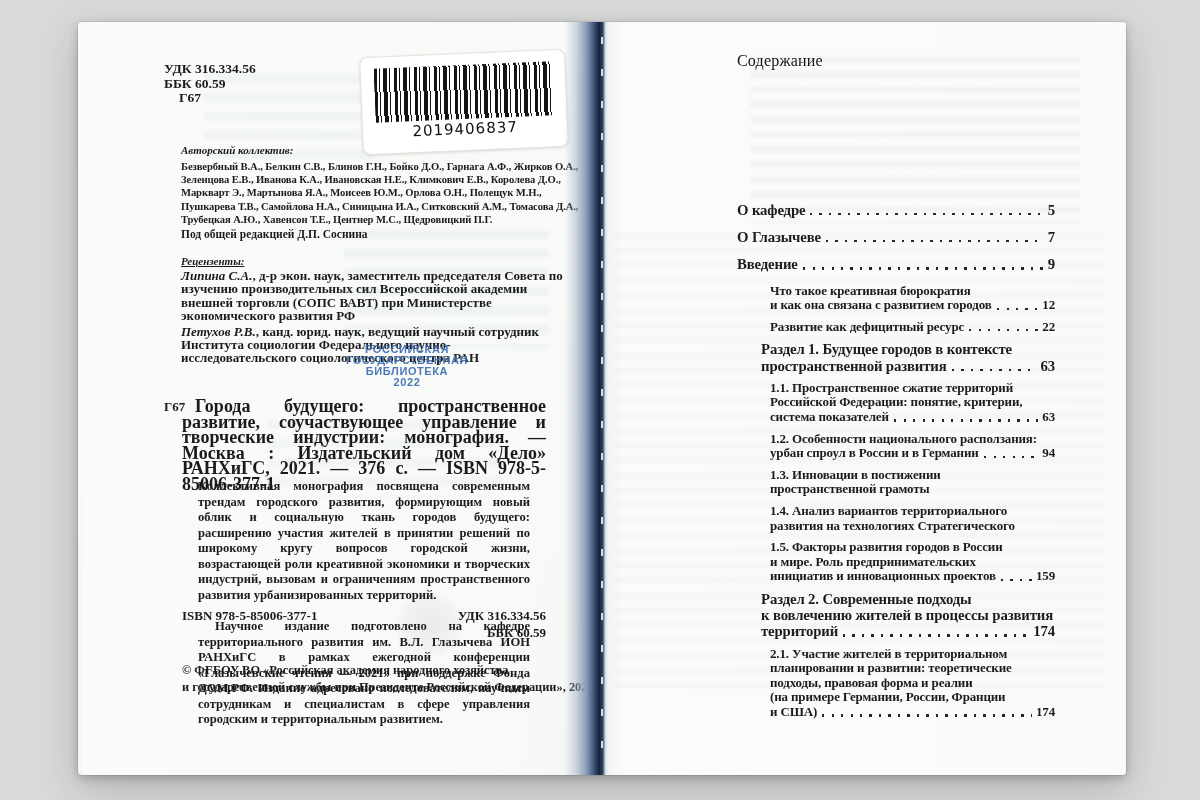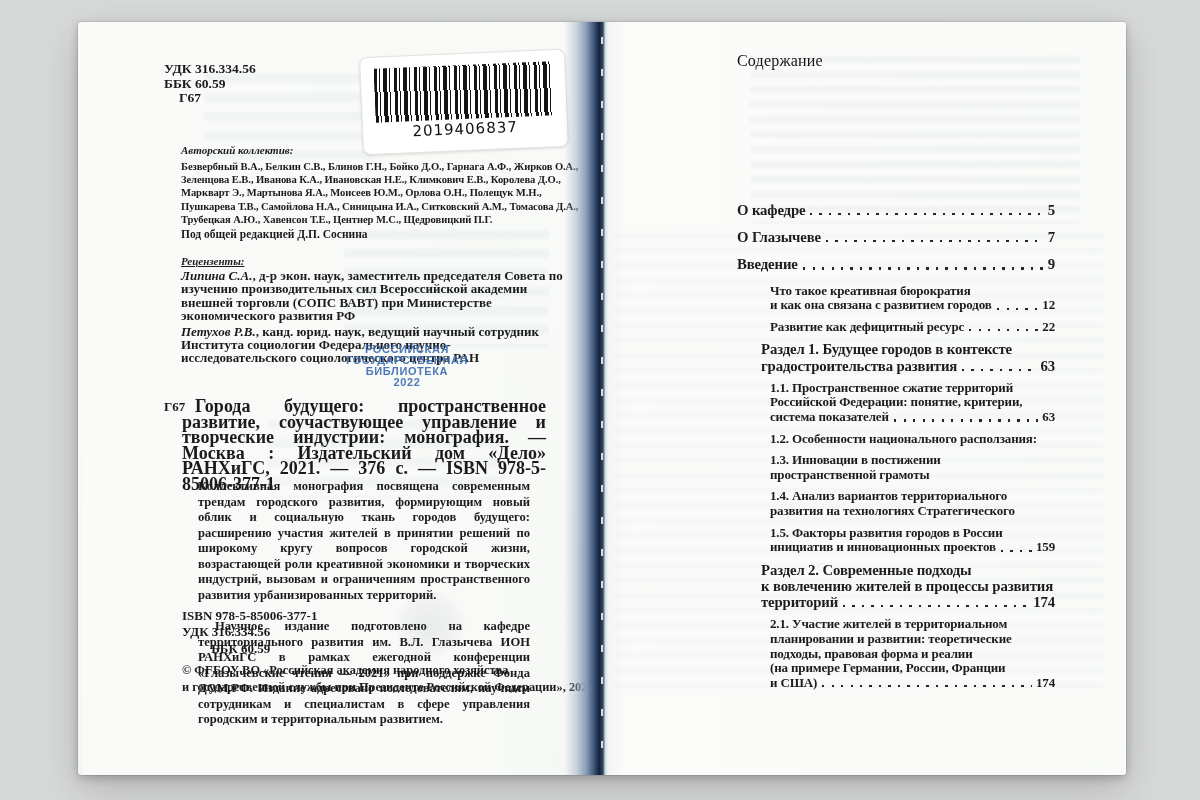--- a/index.html
+++ b/index.html
@@ -53,21 +53,21 @@
 
   .record{position:absolute;left:82px;top:377px;width:382px;}
   .record .rlabel{position:absolute;left:0;top:0;font-weight:bold;font-size:13px;}
   .record p{margin:0 0 0 18px;width:364px;text-align:justify;font-size:18px;line-height:15.6px;font-weight:600;text-indent:13px;}
 
   .annot{position:absolute;left:100px;top:441px;width:364px;text-align:justify;
     font-size:12.6px;line-height:15.5px;font-weight:600;}
   .annot p{margin:16px;}
   .annot p.ind{text-indent:17px;}
 
-  .isbn-row{position:absolute;left:100px;top:586px;width:364px;display:flex;justify-content:space-between;align-items:flex-start;flex-direction:column;}
+  .isbn-row{position:absolute;left:100px;top:586px;width:364px;display:flex;justify-content:space-between;align-items:flex-start;}
   .isbn-row .isbn{font-weight:bold;font-size:13px;}
   .isbn-row .udk-f{text-align:right;font-weight:bold;font-size:13px;line-height:16.5px;}
 
   .copy{position:absolute;left:100px;top:640px;font-size:12.4px;line-height:16.5px;font-weight:600;}
 
   .lion{position:absolute;left:282px;top:556px;width:120px;height:104px;opacity:.1;filter:blur(1px);
     background:radial-gradient(ellipse 42% 46% at 55% 45%, #5c6a77 0%, rgba(92,106,119,.45) 55%, rgba(92,106,119,0) 72%);}
 
   
   .toc-h{position:absolute;left:137px;top:30px;margin:0;font-size:16px;font-weight:500;letter-spacing:.2px;color:#141414;}
@@ -181,47 +181,53 @@
           <div class="toc-entry lvl1">
             <div class="tl last">
               <span class="tx">Развитие как дефицитный ресурс</span>
               <span class="leader"></span>
               <span class="pg">22</span>
             </div>
           </div>
           <div class="toc-entry lvl0 part">
             <div class="tl">Раздел 1. Будущее городов в контексте</div>
             <div class="tl last">
-              <span class="tx">градостроительства развития</span>
+              <span class="tx">пространственной развития</span>
               <span class="leader"></span>
               <span class="pg">63</span>
             </div>
           </div>
           <div class="toc-entry lvl1">
             <div class="tl">1.1. Пространственное сжатие территорий</div>
             <div class="tl">Российской Федерации: понятие, критерии,</div>
             <div class="tl last">
               <span class="tx">система показателей</span>
               <span class="leader"></span>
               <span class="pg">63</span>
             </div>
           </div>
           <div class="toc-entry lvl1">
             <div class="tl">1.2. Особенности национального расползания:</div>
+            <div class="tl last">
+              <span class="tx">урбан спроул в России и в Германии</span>
+              <span class="leader"></span>
+              <span class="pg">94</span>
+            </div>
           </div>
           <div class="toc-entry lvl1">
             <div class="tl">1.3. Инновации в постижении</div>
             <div class="tl">пространственной грамоты</div>
           </div>
           <div class="toc-entry lvl1">
             <div class="tl">1.4. Анализ вариантов территориального</div>
             <div class="tl">развития на технологиях Стратегического</div>
           </div>
           <div class="toc-entry lvl1">
             <div class="tl">1.5. Факторы развития городов в России</div>
+            <div class="tl">и мире. Роль предпринимательских</div>
             <div class="tl last">
               <span class="tx">инициатив и инновационных проектов</span>
               <span class="leader"></span>
               <span class="pg">159</span>
             </div>
           </div>
           <div class="toc-entry lvl0 part">
             <div class="tl">Раздел 2. Современные подходы</div>
             <div class="tl">к вовлечению жителей в процессы развития</div>
             <div class="tl last">

